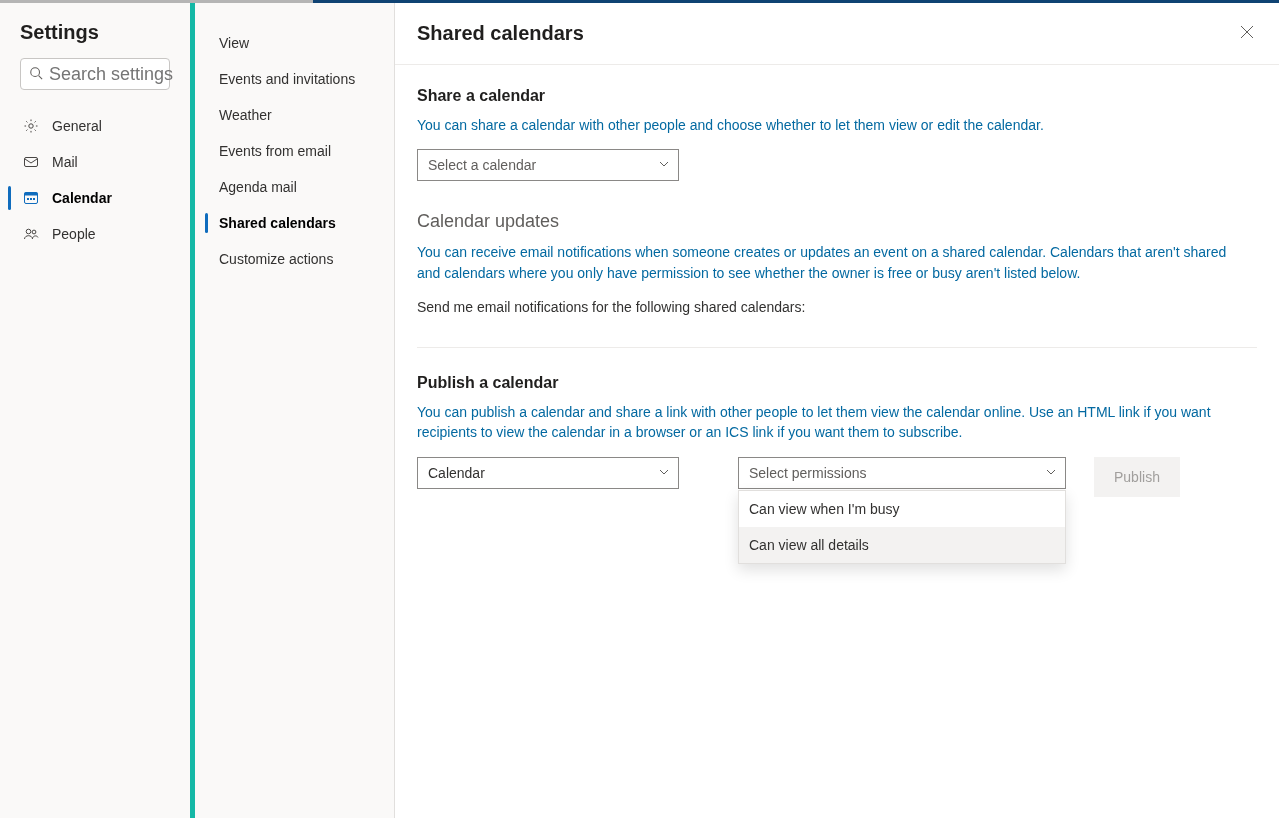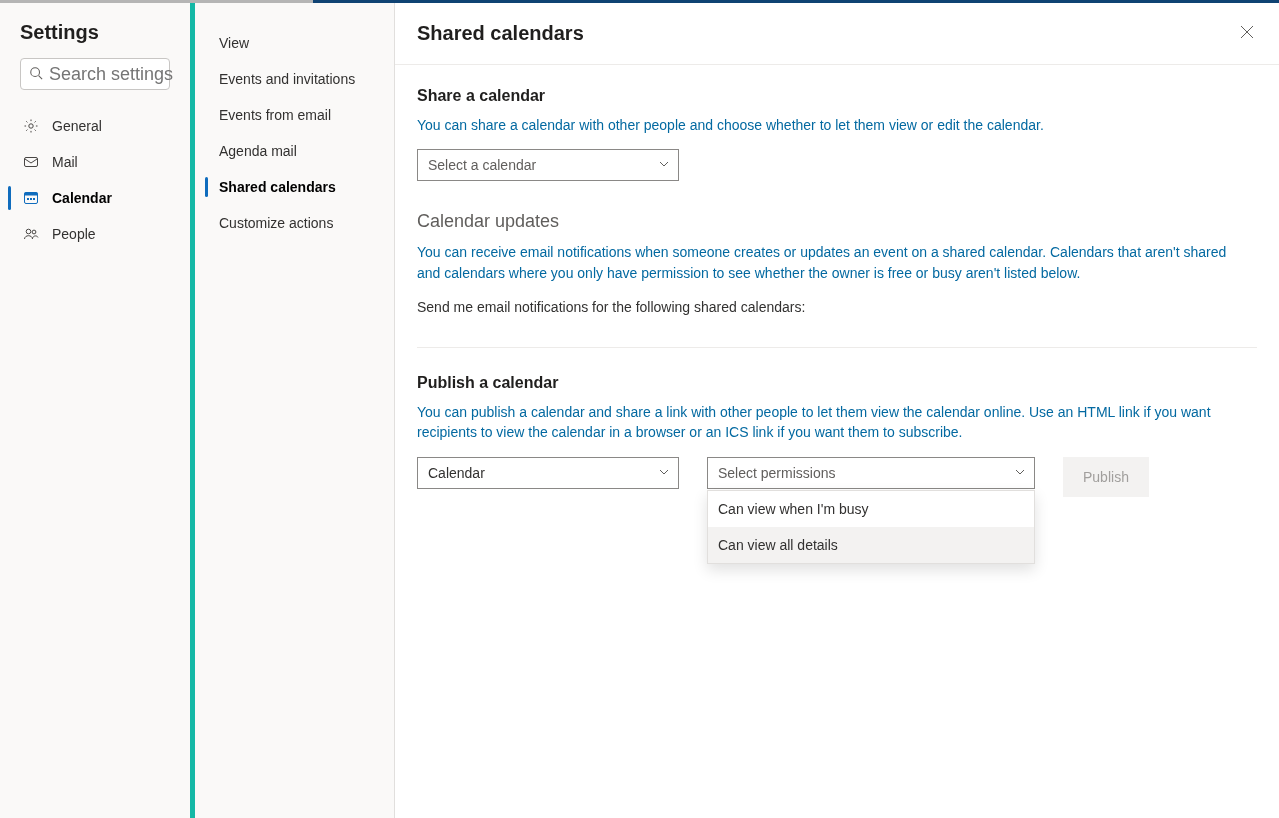--- a/index.html
+++ b/index.html
@@ -308,20 +308,21 @@
         </span>
         <span class="lbl">People</span>
       </div>
 
     </div>
   </aside>
 
   <nav class="sidebar-mid">
     <div class="sub-item">View</div>
     <div class="sub-item">Events and invitations</div>
+    <div class="sub-item">Weather</div>
     <div class="sub-item">Events from email</div>
     <div class="sub-item">Agenda mail</div>
     <div class="sub-item active">Shared calendars</div>
     <div class="sub-item">Customize actions</div>
   </nav>
 
   <main class="main">
     <div class="main-header">
       <h1>Shared calendars</h1>
       <div class="close-btn">
@@ -365,21 +366,21 @@
 
           <div class="dropdown dd-cal">
             <span class="dd-label">Calendar</span>
             <span>
               <svg width="12" height="12" viewBox="0 0 12 12" fill="none" stroke="#605e5c" stroke-width="1">
                   <path d="M2 4l4 4 4-4"></path>
                 </svg>
             </span>
           </div>
 
-          <div class="dropdown dd-perm placeholder" style="position:relative;">
+          <div class="dropdown dd-perm placeholder" style="position:relative;margin-left:31px;">
             <span class="dd-label">Select permissions</span>
             <span>
               <svg width="12" height="12" viewBox="0 0 12 12" fill="none" stroke="#605e5c" stroke-width="1">
                   <path d="M2 4l4 4 4-4"></path>
                 </svg>
             </span>
 
             <div class="dd-menu">
               <div class="dd-opt">Can view when I'm busy</div>
               <div class="dd-opt hover">Can view all details</div>

